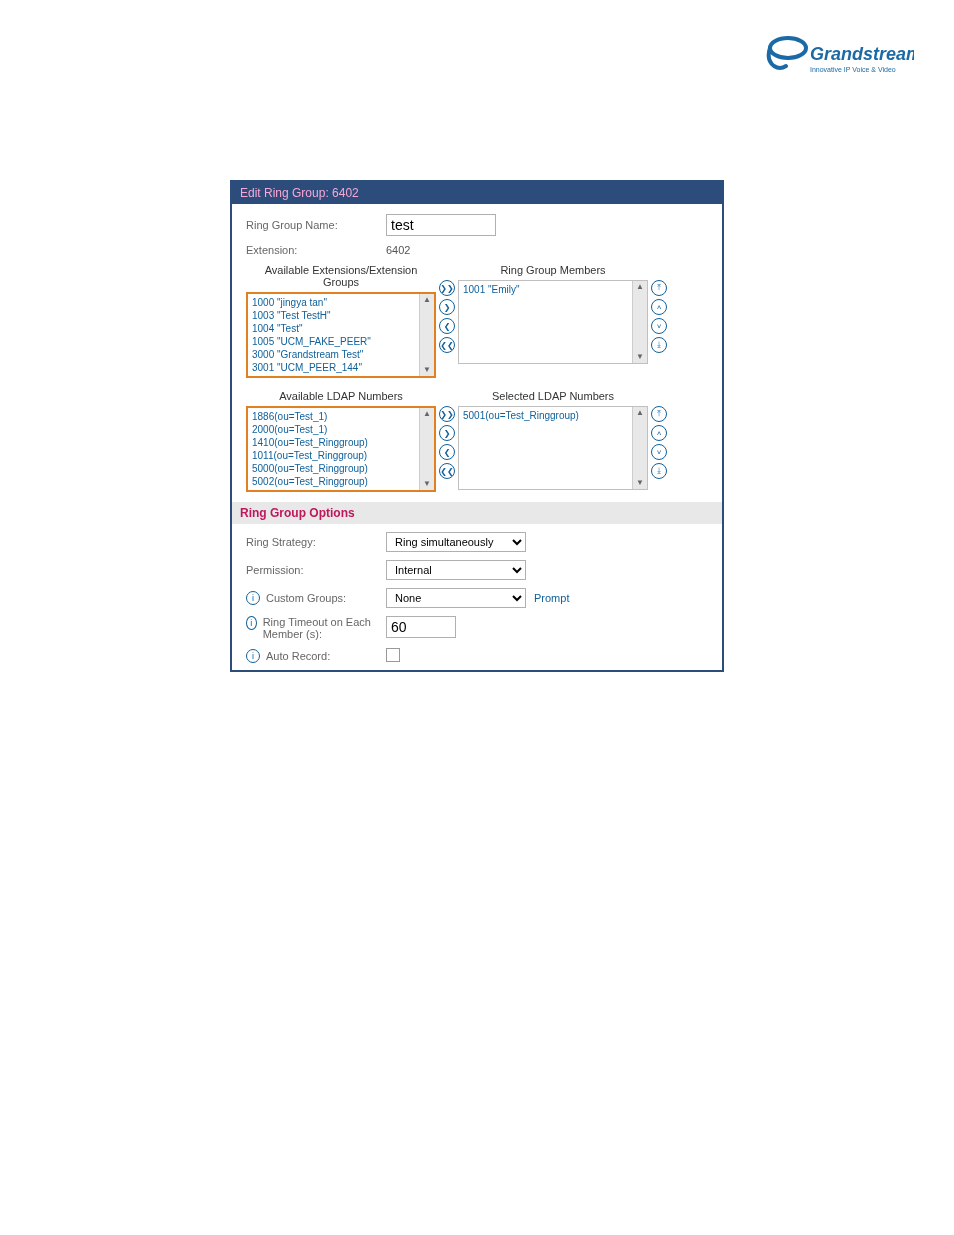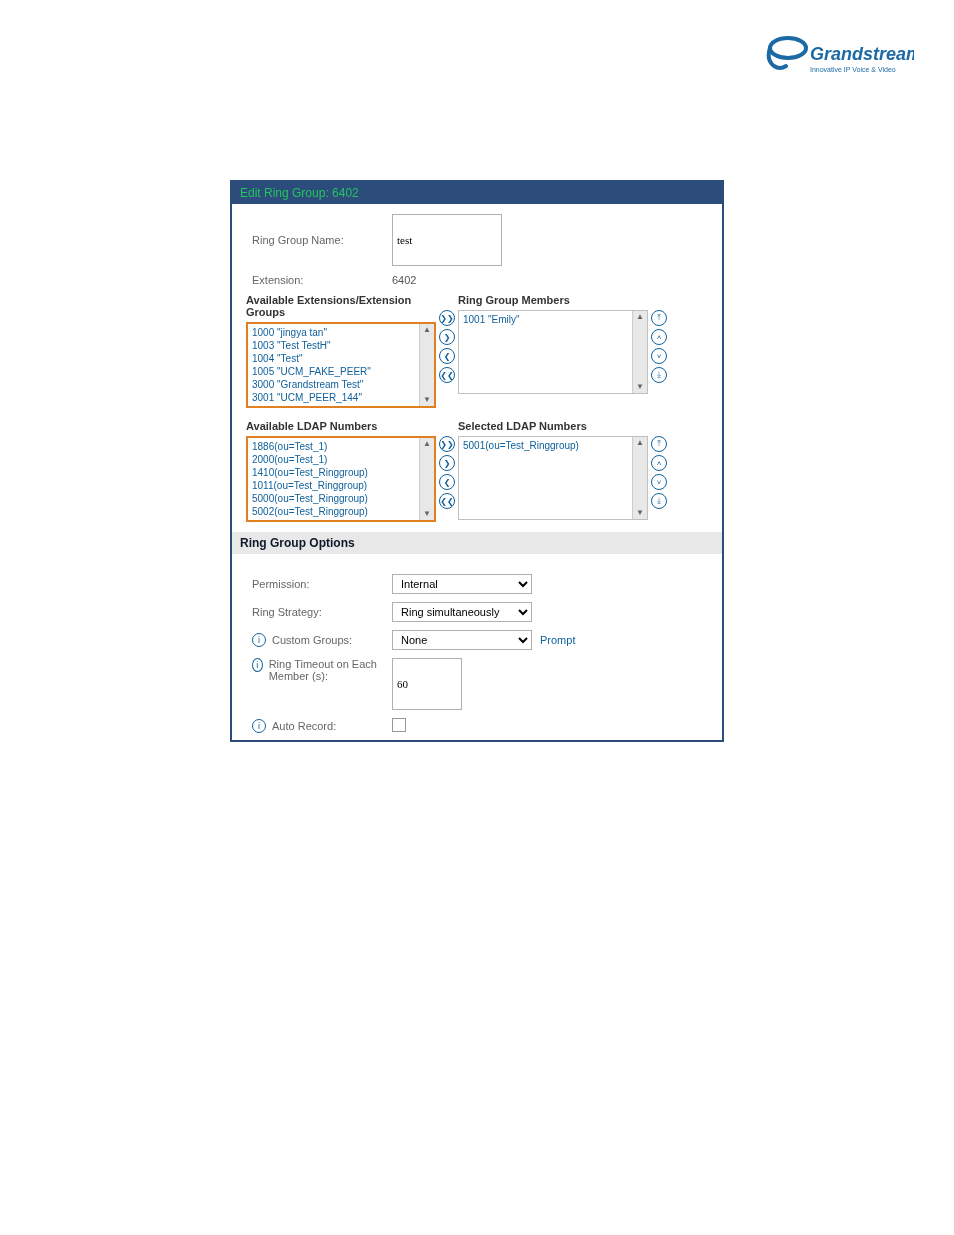--- a/index.html
+++ b/index.html
@@ -18,62 +18,60 @@
     display: inline-block;
   }
   .panel {
     border: 2px solid #2c4c7c;
     width: 490px;
     margin: 90px auto 0 auto;
     background: #fff;
   }
   .panel-header {
     background: #2c4c7c;
-    color: #22c55e;
+    color: #f9a8d4;
     font-size: 12px;
     padding: 4px 8px;
   }
   .panel-body {
     padding: 10px 14px 4px 14px;
   }
   .row {
     display: flex;
     align-items: center;
     margin-bottom: 8px;
-    margin-left: 6px;
   }
   .label-col {
     width: 140px;
     color: #666;
     font-size: 11px;
     display: flex;
     align-items: center;
   }
   .value-col {
     flex: 1;
   }
   .text-input {
     border: 1px solid #b0b0b0;
-    padding: 19px 4px;
-    font-size: 11px;
+    padding: 2px 4px;
+    font-size: 14px;
     width: 100px;
-    font-family: Liberation Serif, serif;
   }
   .ext-val { color:#555; font-size:11px; }
   .dual-list {
     display: flex;
     align-items: flex-start;
     margin-top: 6px;
   }
   .list-col { width: 190px; }
   .list-title {
-    font-weight: bold;
+    font-weight: normal;
     color: #333;
     font-size: 11px;
-    text-align: left;
+    text-align: center;
     margin-bottom: 4px;
   }
   .list-box {
     border: 1px solid #c0c0c0;
     height: 82px;
     overflow: hidden;
     position: relative;
     background: #fff;
   }
   .list-box.highlight {
@@ -132,25 +130,25 @@
     width: 22px;
     display: flex;
     flex-direction: column;
     align-items: center;
     justify-content: center;
     padding-top: 16px;
     gap: 3px;
   }
   .section-bar {
     background: #e8e8e8;
-    color: #0f172a;
+    color: #be185d;
     font-weight: bold;
     font-size: 12px;
     padding: 4px 8px;
-    margin: 10px -14px 20px -14px;
+    margin: 10px -14px 8px -14px;
   }
   .select {
     border: 1px solid #b0b0b0;
     padding: 2px 4px;
     font-size: 11px;
     width: 140px;
     background: #fff;
   }
   .info-icon {
     display:inline-flex;
@@ -299,33 +297,33 @@
         <div class="arrow-btn">⤒</div>
         <div class="arrow-btn">˄</div>
         <div class="arrow-btn">˅</div>
         <div class="arrow-btn">⤓</div>
       </div>
     </div>
 
     <div class="section-bar">Ring Group Options</div>
 
     <div class="row">
+      <div class="label-col">Ring Strategy:</div>
+      <div class="value-col">
+        <select class="select">
+          <option>Ring simultaneously</option>
+        </select>
+      </div>
+    </div>
+
+    <div class="row">
       <div class="label-col">Permission:</div>
       <div class="value-col">
         <select class="select">
           <option>Internal</option>
-        </select>
-      </div>
-    </div>
-
-    <div class="row">
-      <div class="label-col">Ring Strategy:</div>
-      <div class="value-col">
-        <select class="select">
-          <option>Ring simultaneously</option>
         </select>
       </div>
     </div>
 
     <div class="row">
       <div class="label-col">
         <span class="info-icon">i</span>
         <span>Custom Groups:</span>
       </div>
       <div class="value-col" style="display:flex;align-items:center;">

